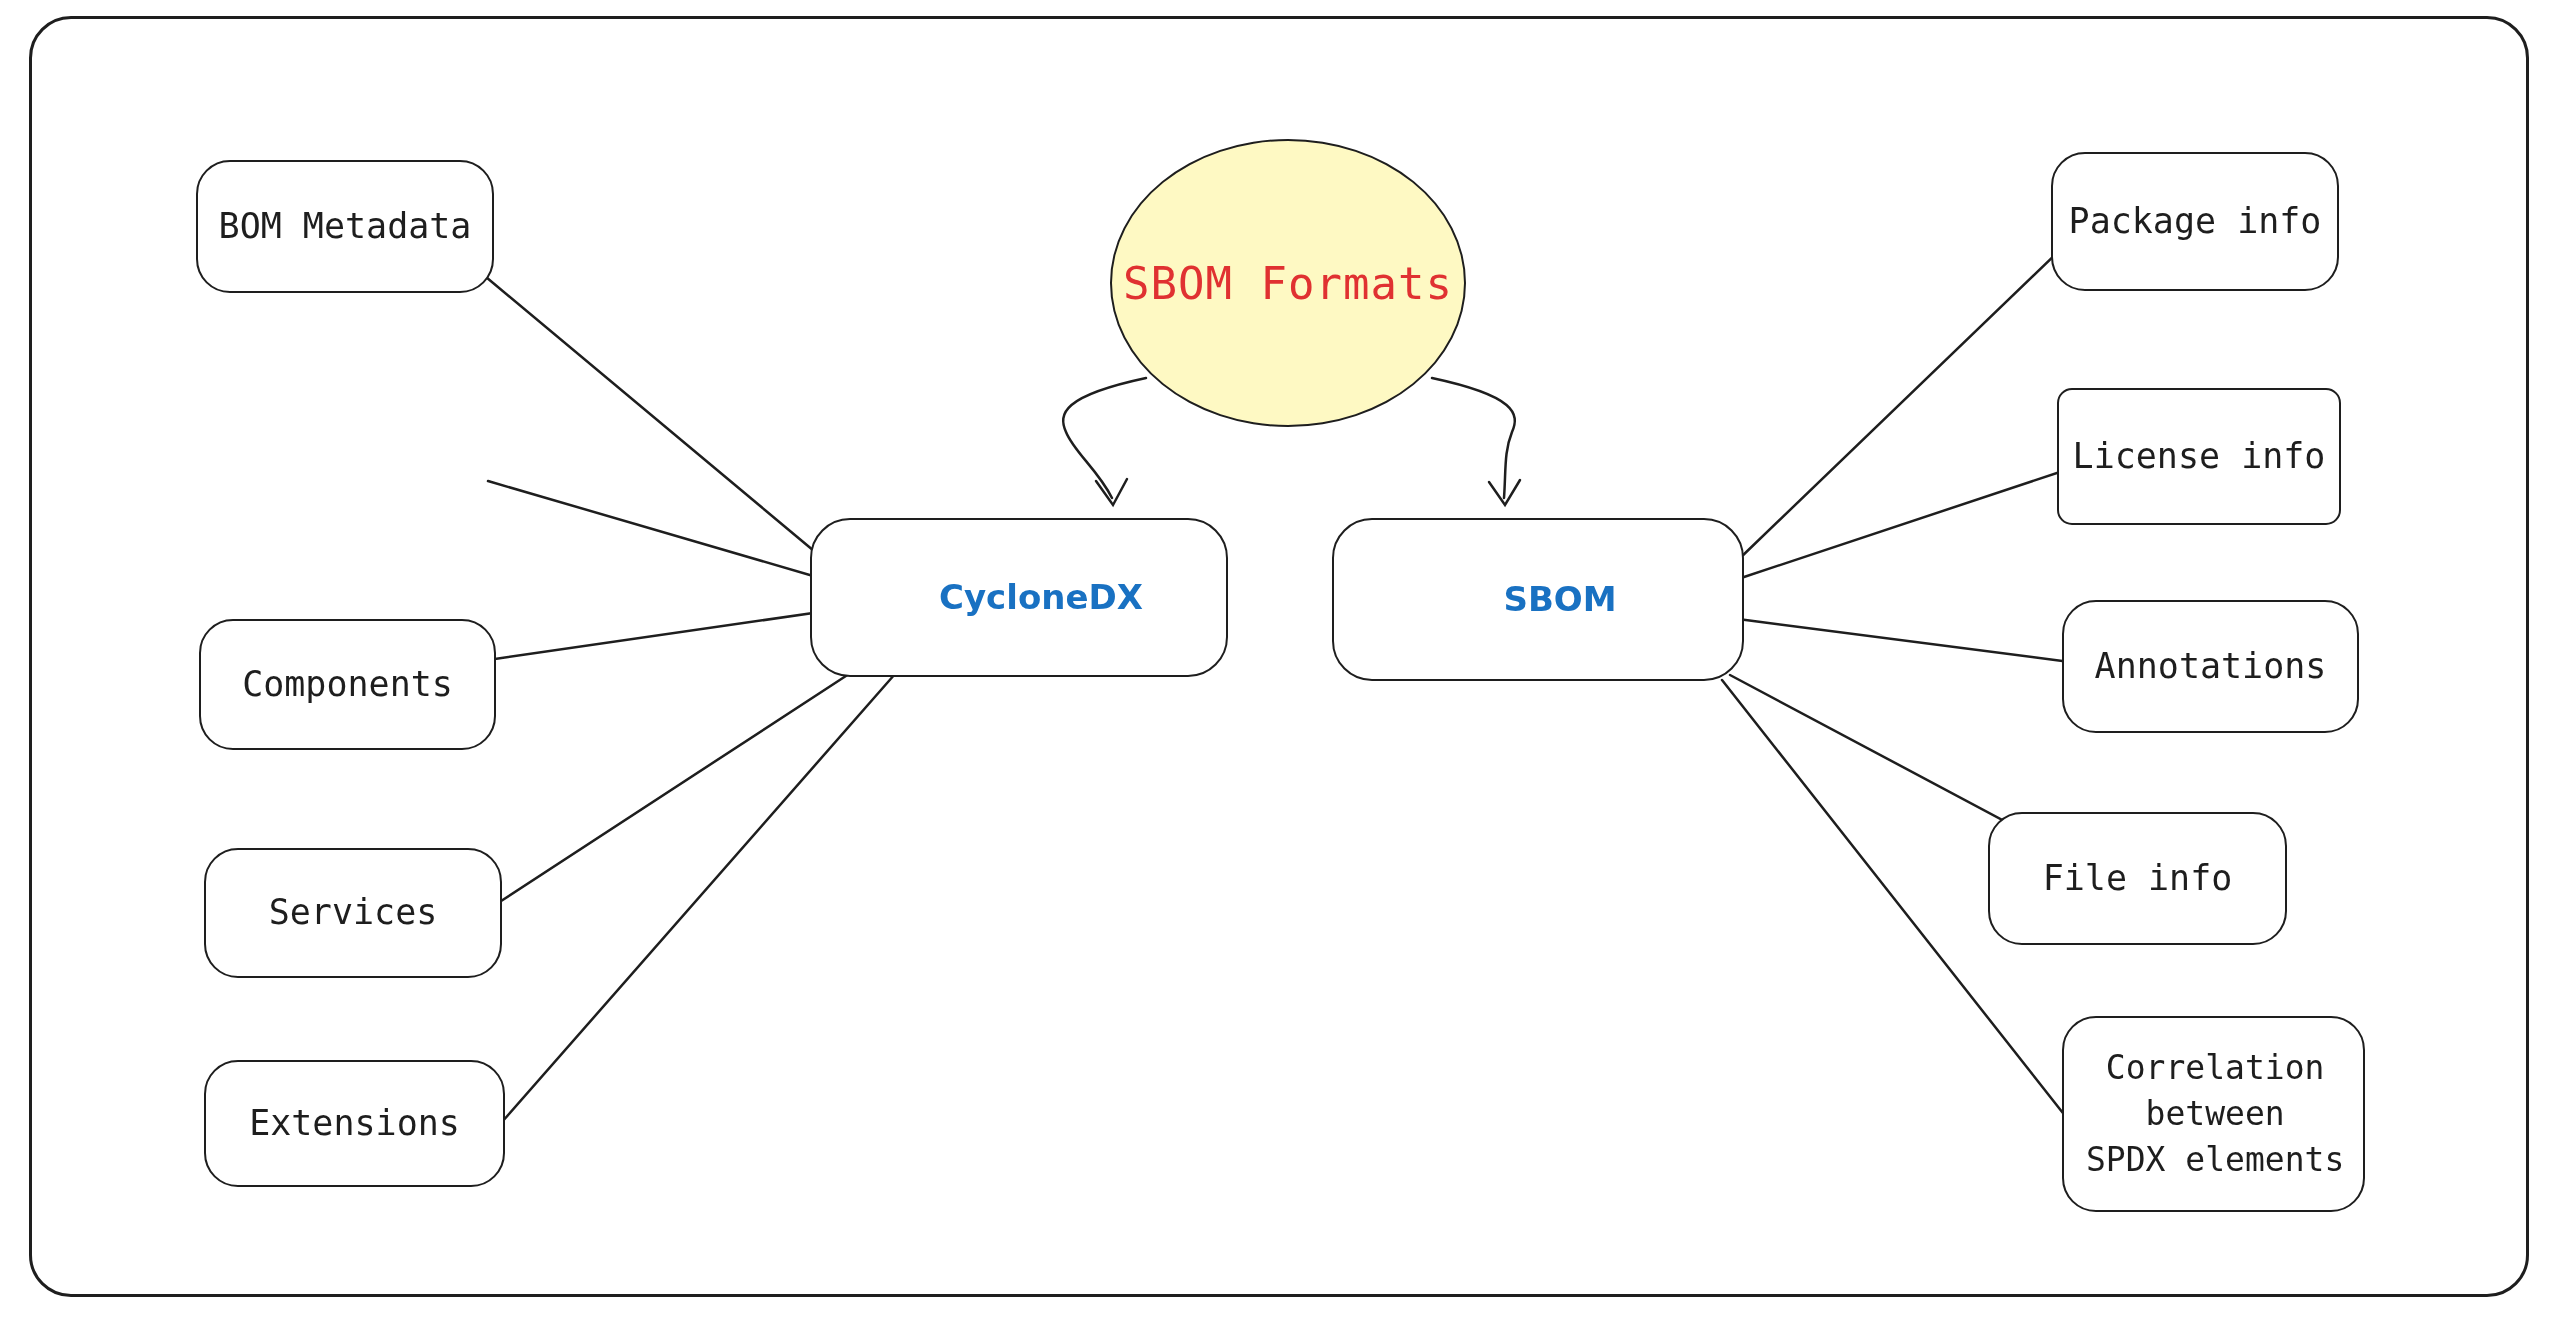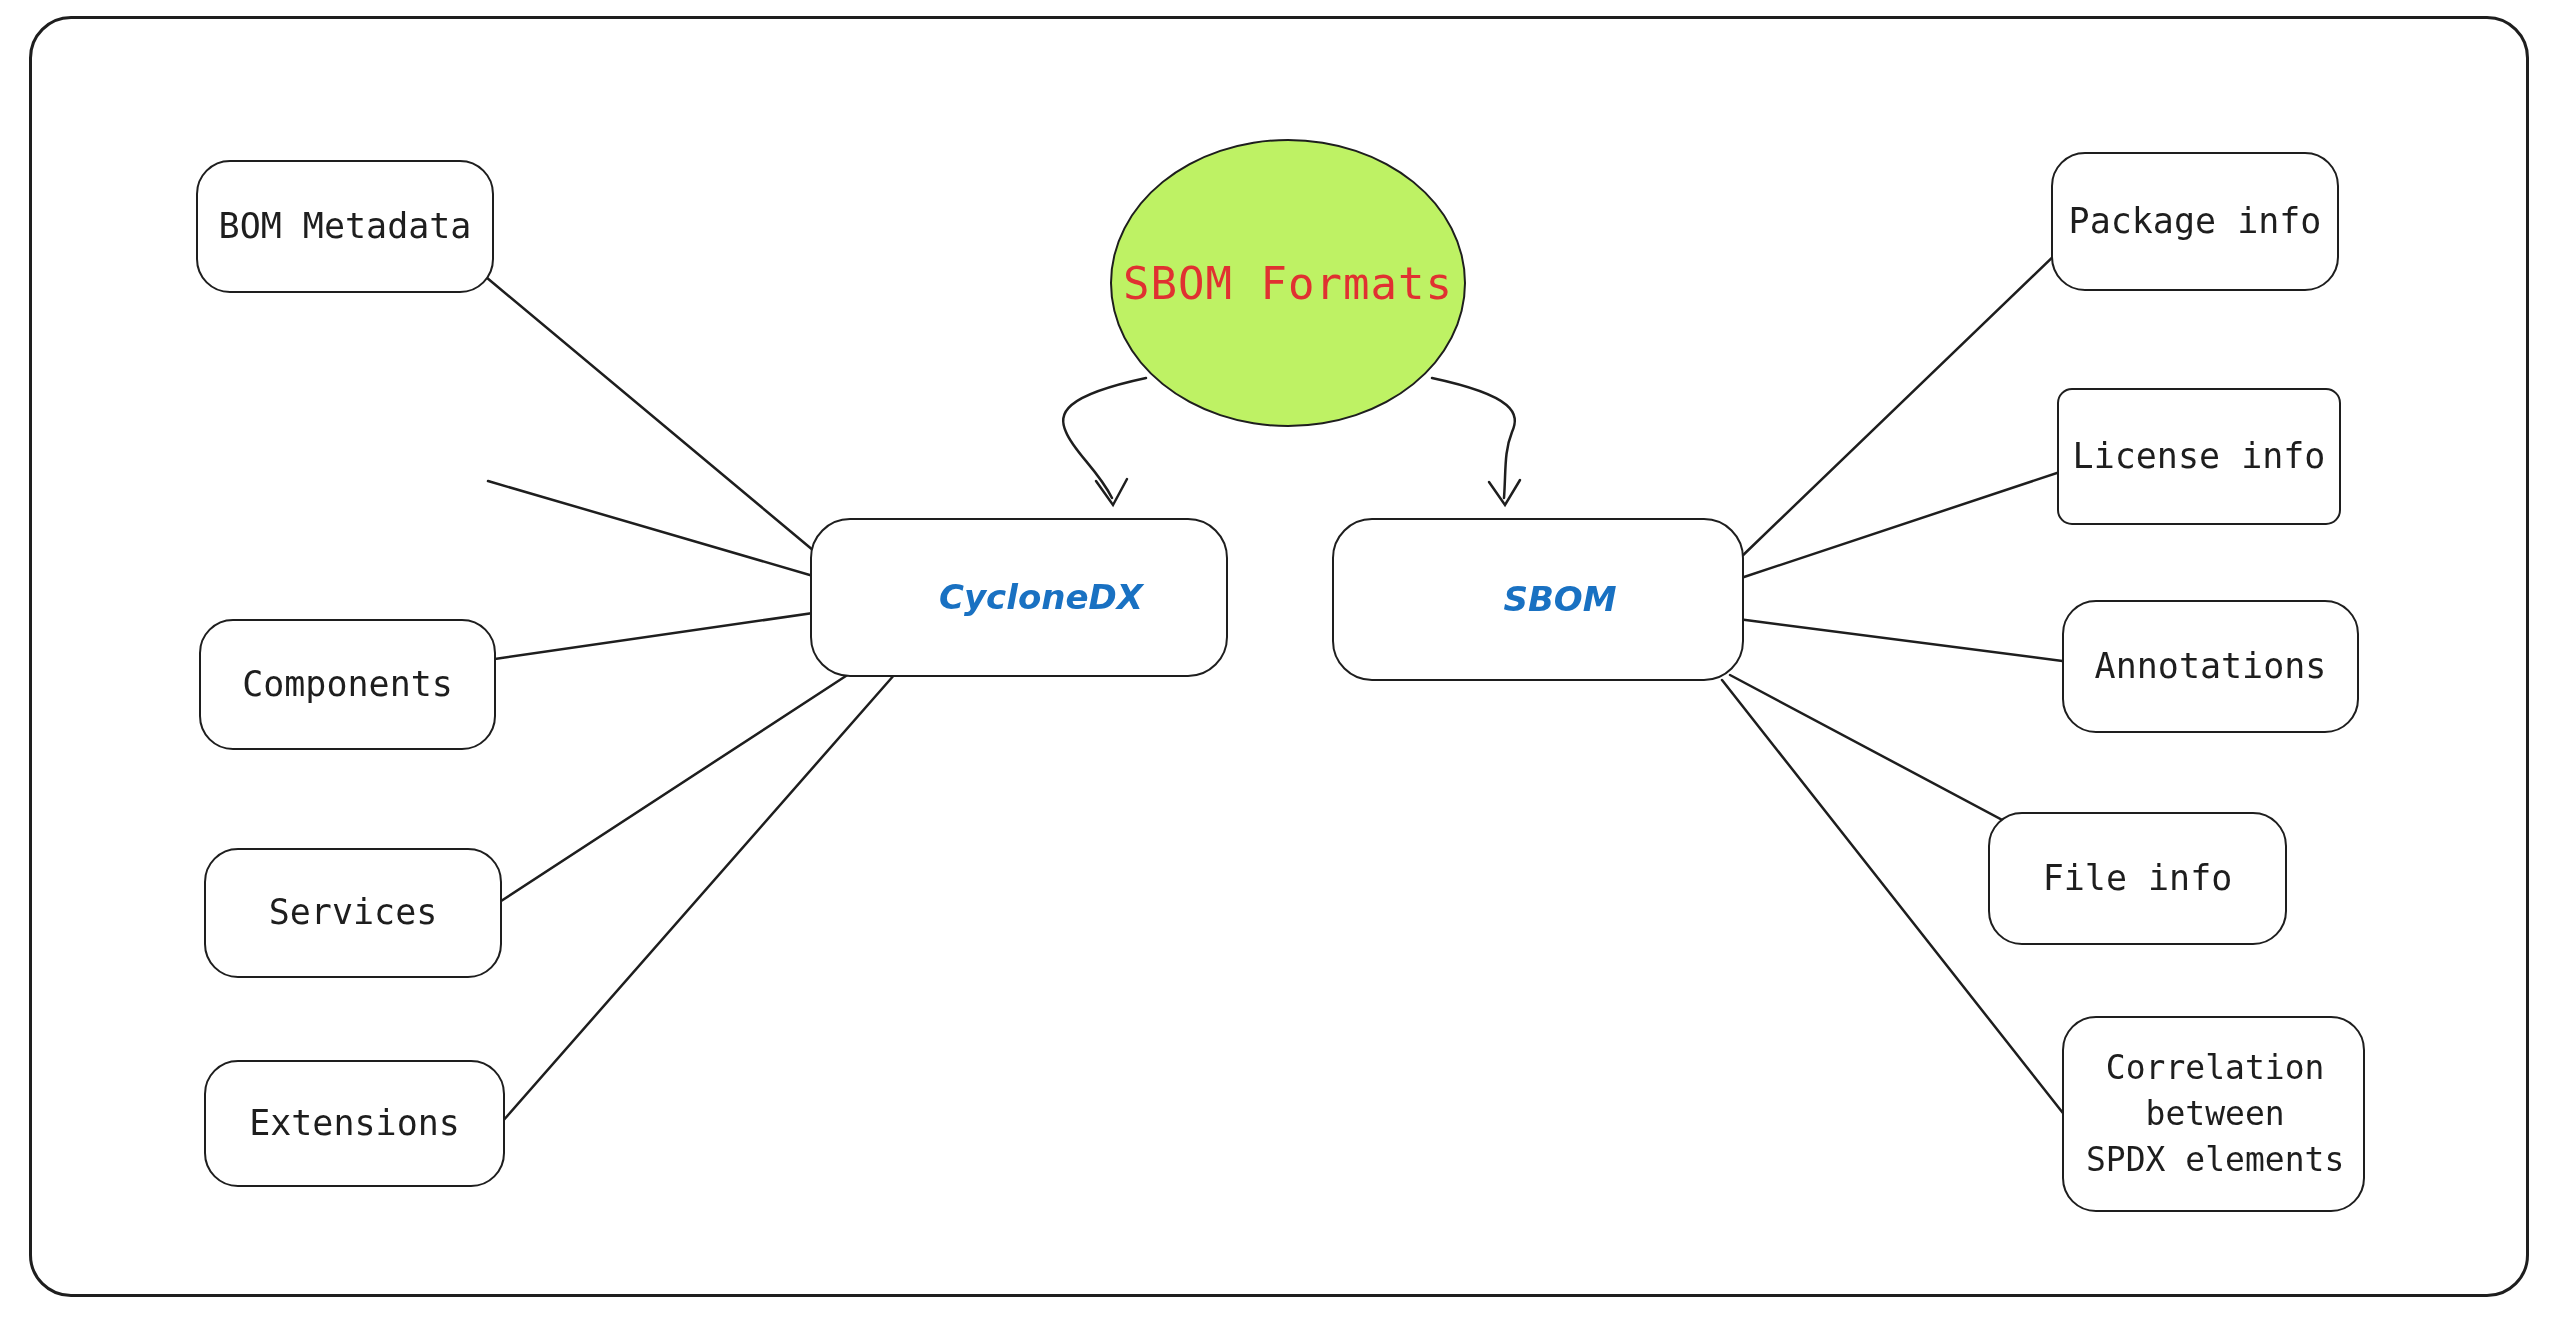--- a/index.html
+++ b/index.html
@@ -46,36 +46,35 @@
     box-sizing: border-box;
     white-space: pre-line;
     line-height: 1.3;
   }
   .ellipse {
     position: absolute;
     left: 1110px; top: 139px;
     width: 356px; height: 288px;
     border: 2.5px solid #1e1e1e;
     border-radius: 50%;
-    background: #bef264;
+    background: #fef9c3;
     display: flex;
     align-items: center;
     justify-content: center;
     z-index: 2;
     box-sizing: border-box;
   }
   .title-label {
     font-family: "DejaVu Sans Mono", monospace;
     font-size: 44px;
     color: #e03131;
     letter-spacing: 1px;
   }
   .node-label {
     font-family: "DejaVu Sans", sans-serif;
-    font-style: italic;
     font-weight: bold;
     font-size: 34px;
     color: #1971c2;
     margin-left: 44px;
   }
   .box.format-node { border-radius: 40px; }
   .box.correlation {
     justify-content: flex-start;
     text-align: center;
     padding-left: 22px;

